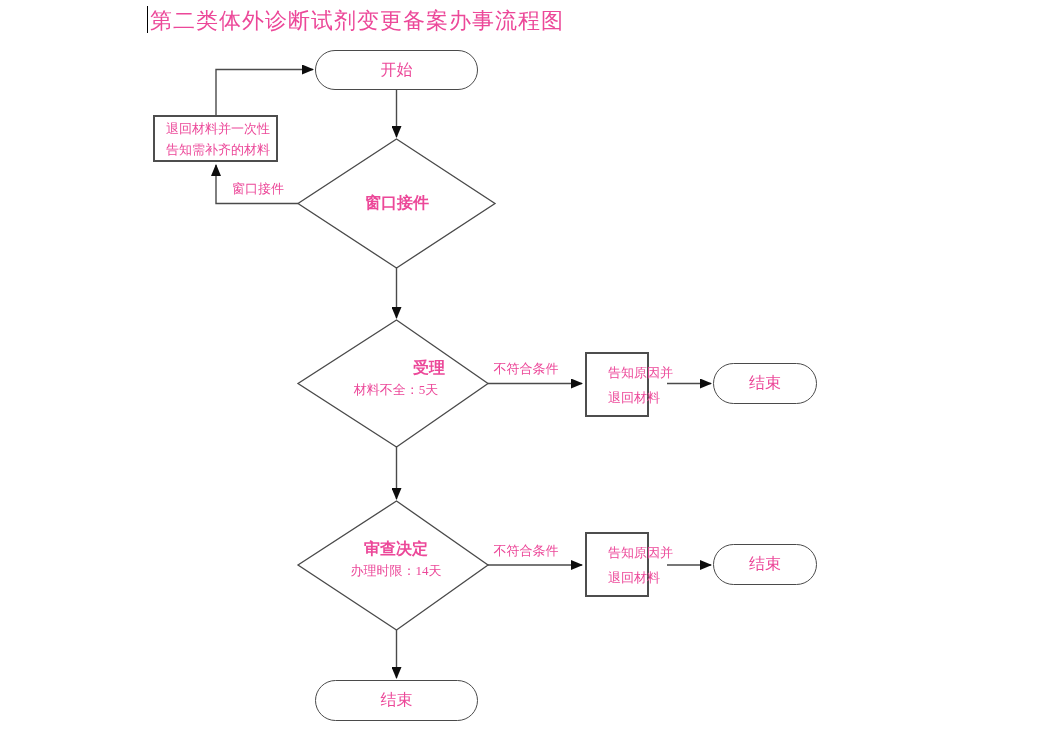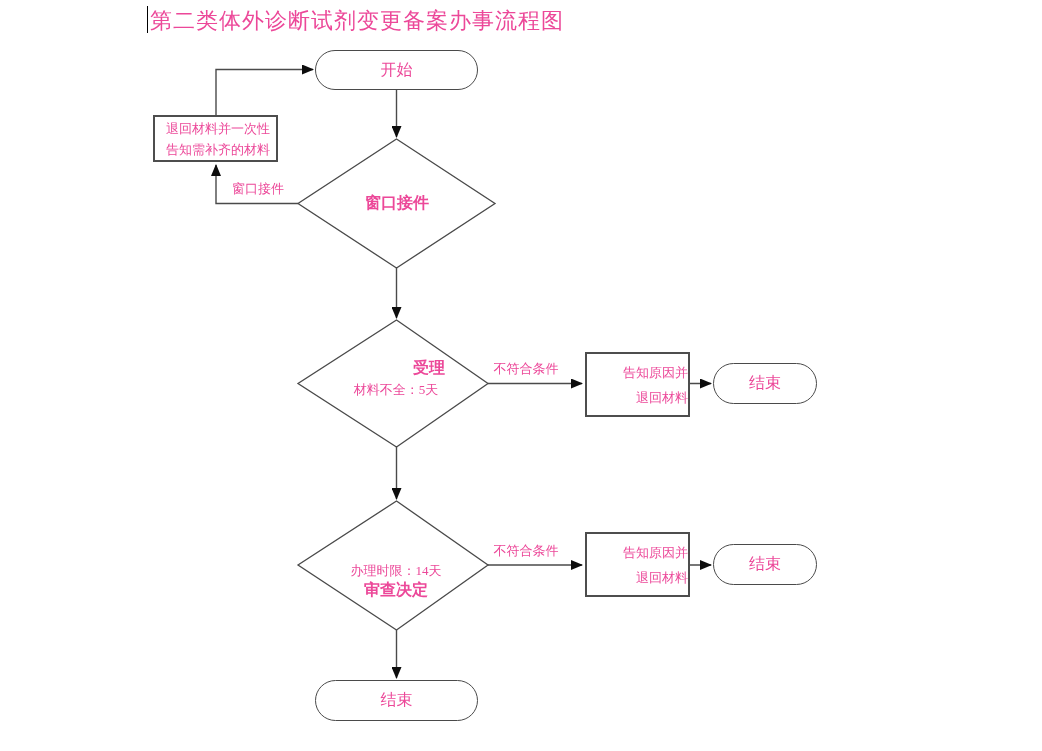--- a/index.html
+++ b/index.html
@@ -19,21 +19,21 @@
     display:flex; align-items:center; justify-content:center;
     font-size:16px; white-space:nowrap;
   }
   .rectbox {
     position:absolute; box-sizing:border-box; background:#fff;
     border:2px solid #4d4d4d; font-size:13px;
     display:flex; flex-direction:column; justify-content:center;
   }
   .rectbox span { display:block; white-space:nowrap; }
   .rect-return { left:153px; top:115px; width:125px; height:47px; padding-left:11px; line-height:21px; }
-  .rect-notify { left:585px; width:105px; height:65px; padding-left:9px; line-height:25px;text-align:right; }
+  .rect-notify { left:585px; width:64px; height:65px; padding-left:21px; line-height:25px;text-align:right; }
   .lbl {
     position:absolute; transform:translate(-50%,-50%);
     font-size:13px; white-space:nowrap; background:transparent;
   }
   .lbl.bold { font-weight:bold; font-size:16px; }
 </style>
 </head>
 <body>
 
 <div class="canvas">
@@ -98,20 +98,20 @@
     <span>退回材料</span>
   </div>
   <div class="rectbox rect-notify" style="top:532px;">
     <span>告知原因并</span>
     <span>退回材料</span>
   </div>
 
   <div class="lbl bold" style="left:397px; top:203px;">窗口接件</div>
   <div class="lbl bold" style="left:396px; top:368px;margin-left:33px;">受理</div>
   <div class="lbl" style="left:396px; top:390px;">材料不全：5天</div>
-  <div class="lbl bold" style="left:396px; top:549px;margin-top:41px;">审查决定</div>
+  <div class="lbl bold" style="left:396px; top:549px;">审查决定</div>
   <div class="lbl" style="left:396px; top:571px;text-align:center;">办理时限：14天</div>
 
   <div class="lbl" style="left:258px; top:189px;">窗口接件</div>
   <div class="lbl" style="left:526px; top:369px;">不符合条件</div>
   <div class="lbl" style="left:526px; top:551px;">不符合条件</div>
 
 </div>
 
 </body></html>

